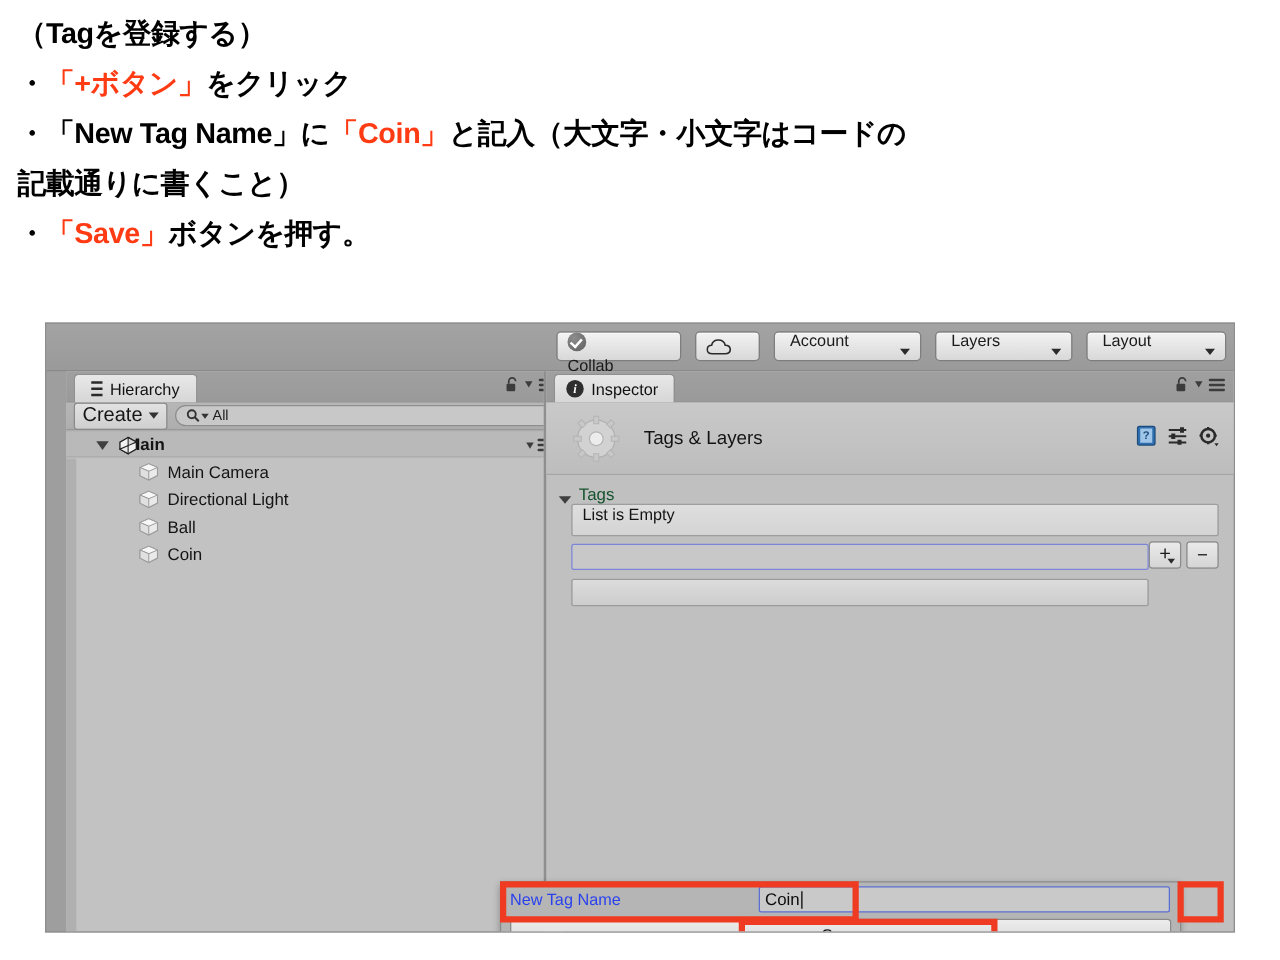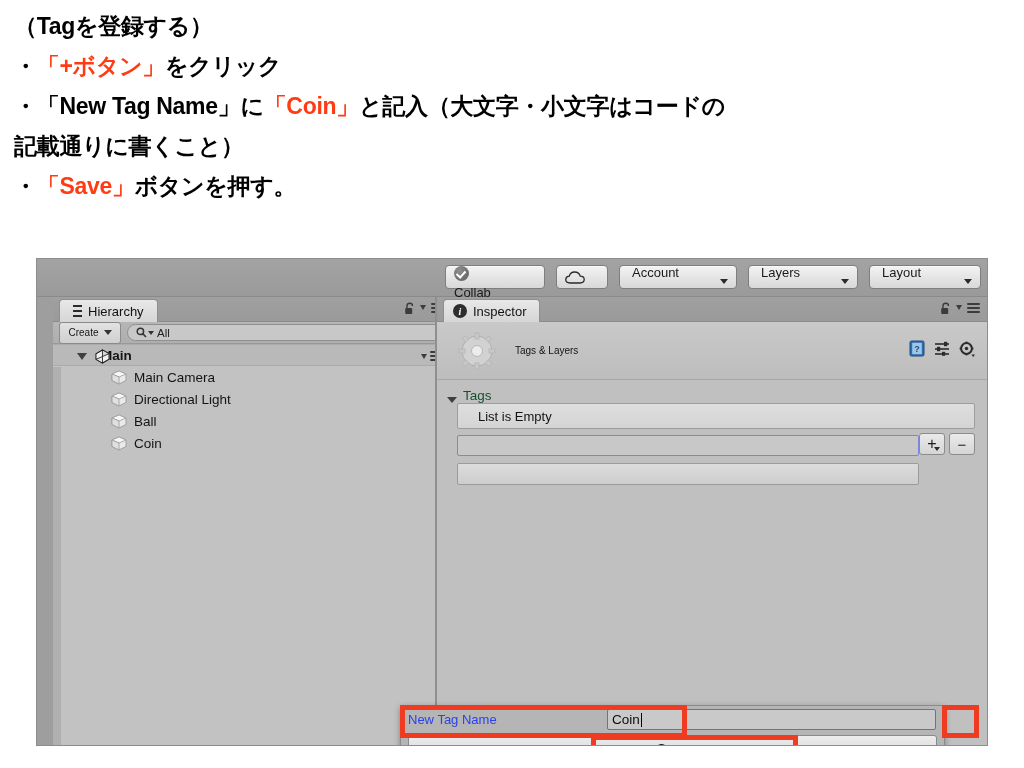--- a/index.html
+++ b/index.html
@@ -161,21 +161,21 @@
     display: flex; align-items: center;
     padding: 0 6px;
     gap: 6px;
   }
   .create-btn {
     height: 17px; min-width: 62px;
     background: linear-gradient(#e2e2e2, #cfcfcf);
     border: 1px solid #8b8b8b;
     border-radius: 3px;
     display: flex; align-items: center; justify-content: center; gap: 5px;
-    font-size: 10px; color: #151515;
+    font-size: 16px; color: #151515;
     padding: 10px 6px;
   }
   .create-btn .caret-dn { margin-left: 0; border-top-color: #333; }
   .search-field {
     flex: 1;
     height: 17px;
     background: #c8c8c8;
     border: 1px solid #8f8f8f;
     border-radius: 9px;
     display: flex; align-items: center;
@@ -226,21 +226,21 @@
   
   .insp-header {
     height: 58px;
     background: linear-gradient(#c9c9c9, #bdbdbd);
     border-bottom: 1px solid #a6a6a6;
     display: flex; align-items: center;
     padding: 0 10px;
     position: relative;
   }
   .gear-big { width: 40px; height: 40px; margin-left: 10px; flex: none; }
-  .insp-title { font-size: 10px; color: #131313; margin-left: 18px; }
+  .insp-title { font-size: 15px; color: #131313; margin-left: 18px; }
   .insp-tools {
     position: absolute; right: 12px; top: 18px;
     display: flex; align-items: center; gap: 9px;
   }
   .book-ico { width: 16px; height: 17px; }
   .preset-ico { width: 16px; height: 15px; }
   .gear-small { width: 16px; height: 16px; }
 
   
   .tags-section { padding: 8px 12px 0 10px; }
@@ -254,22 +254,22 @@
     border-left: 5px solid transparent;
     border-right: 5px solid transparent;
     border-top: 6.5px solid #3f3f3f;
   }
   .tags-box {
     margin-left: 10px;
     background: linear-gradient(#dedede, #d4d4d4);
     border: 1px solid #9d9d9d;
     border-radius: 2px;
     height: 26px;
-    display: flex; align-items: center;
-    padding-left: 20px;
+    display: flex; 
+    padding-left: 8px;
     font-size: 13px;
     color: #131313;
   }
   .tag-rowline {
     margin-left: 10px;
     height: 30px;
     position: relative;
     margin-top: 2px;
     display: flex; align-items: center;
   }

